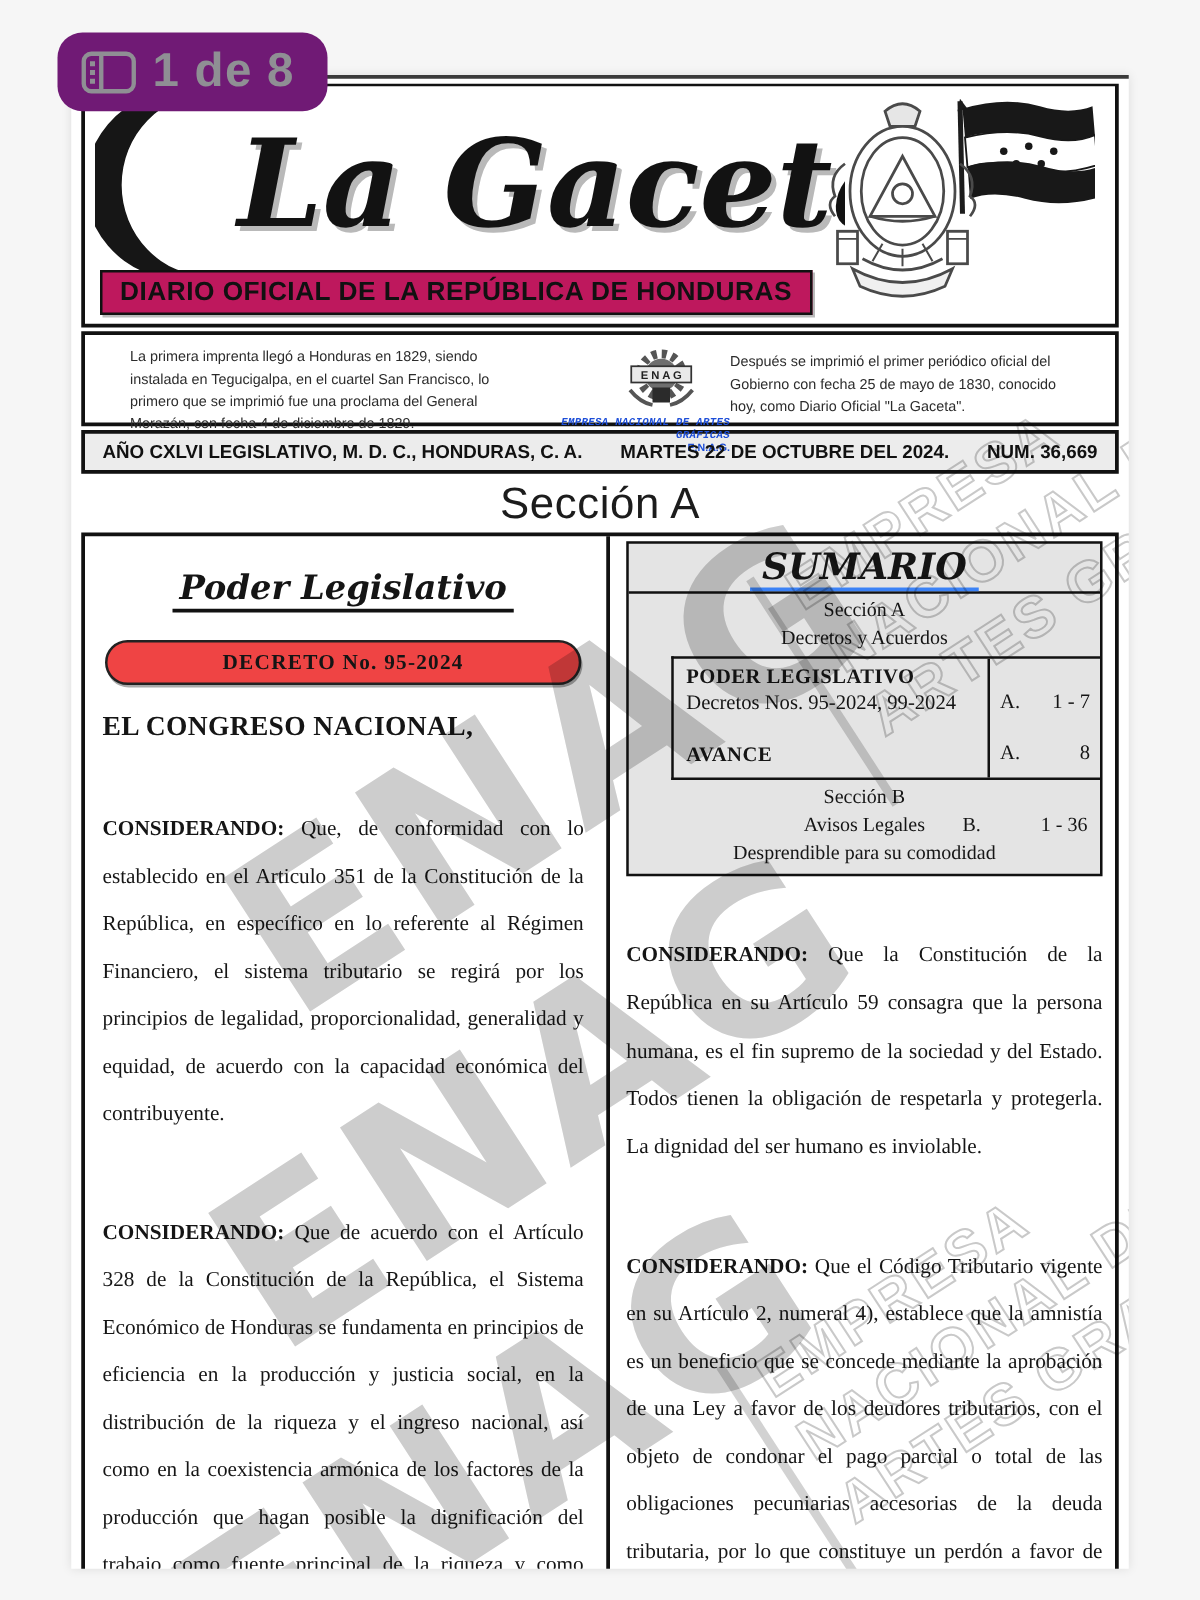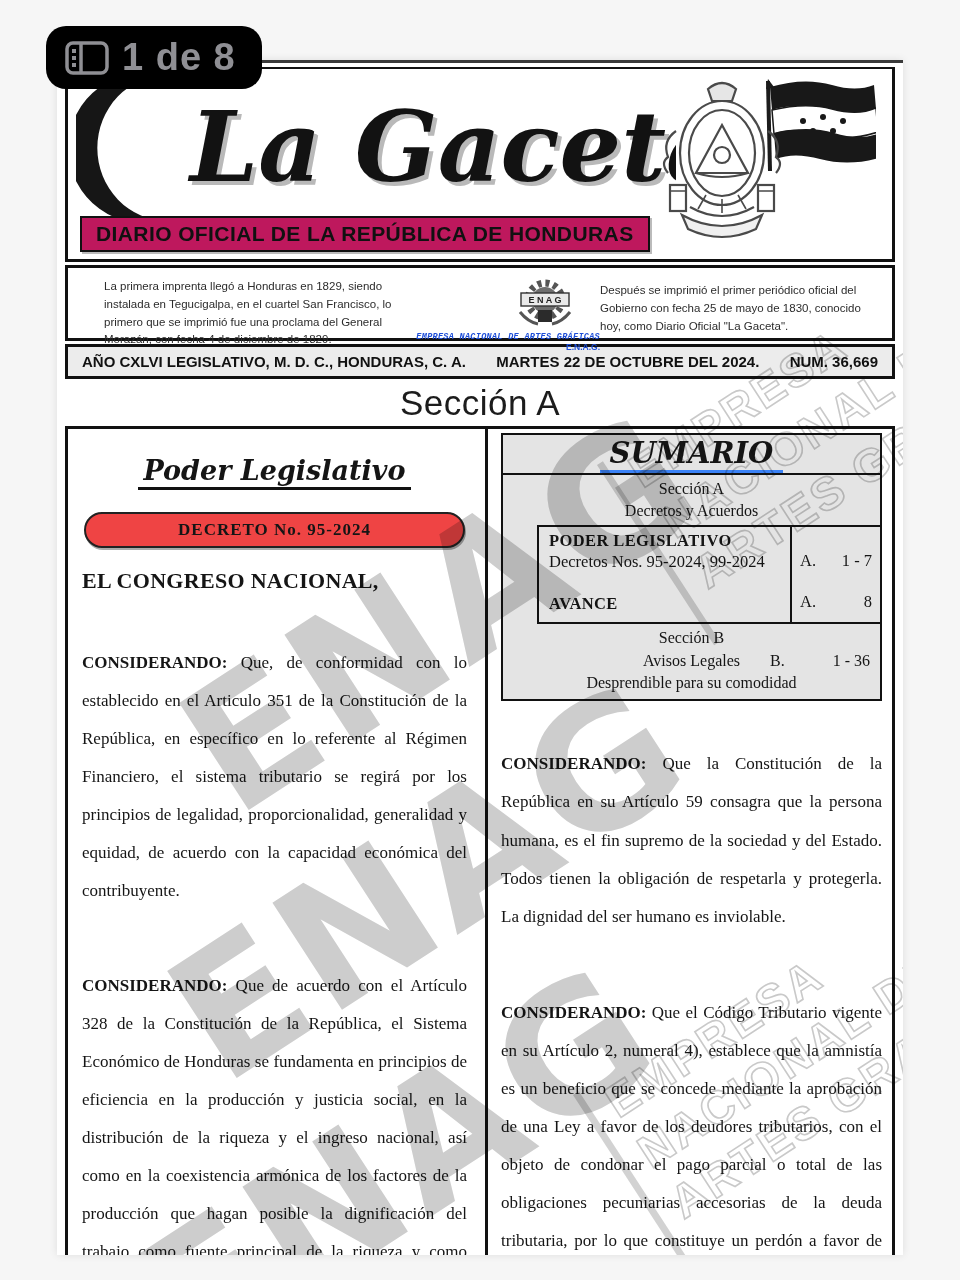--- a/index.html
+++ b/index.html
@@ -6,21 +6,21 @@
   body{
     width:960px;height:1280px;position:relative;overflow:hidden;
     background:#f6f6f6;
     font-family:"Liberation Sans",sans-serif;
     -webkit-font-smoothing:antialiased;
   }
   
   .page-pill{
     position:absolute;left:46px;top:26px;z-index:20;
     display:flex;align-items:center;gap:12px;
-    background:#000000;border-radius:20px;
+    background:#701a75;border-radius:20px;
     padding:10px 26px 10px 18px;
     cursor:pointer;
   }
   .page-pill .glyph{width:46px;height:36px;display:block;}
   .page-pill .label{
     font-size:38px;font-weight:bold;color:#8f8f94;letter-spacing:1px;
   }
   
   .paper{
     position:absolute;left:57px;top:60px;width:846px;height:1192px;
@@ -49,21 +49,21 @@
   .diario-box{
     position:absolute;left:12px;bottom:7px;
     border:2px solid #111;background:#be185d;
     padding:4px 14px;
     font-size:21px;font-weight:bold;letter-spacing:.4px;color:#111;
     box-shadow:2px 2px 0 #bbb;
   }
   .history{
     border:3px solid #111;margin-top:3px;
     display:flex;align-items:flex-start;
-    padding:10px 12px 4px 14px;height:76px;box-sizing:border-box;background:#fff;
+    padding:10px 28px 4px 14px;height:76px;box-sizing:border-box;background:#fff;
   }
   .hist-text{font-size:11.5px;line-height:1.55;color:#2c2c2c;}
   .hist-left{width:310px;padding-left:22px;}
   .hist-right{width:280px;padding-top:4px;}
   .enag-center{flex:1;text-align:right;color:#1d4ed8;}
   .enag-center .small-name{font-size:8.5px;font-weight:bold;font-style:italic;letter-spacing:.3px;margin-top:-2px;font-family:Liberation Mono, monospace;}
   .enag-center .small-abbr{font-size:8.5px;font-weight:bold;}
   .date-bar{
     border:3px solid #111;margin-top:3px;background:#ececec;
     display:flex;justify-content:space-between;align-items:center;

